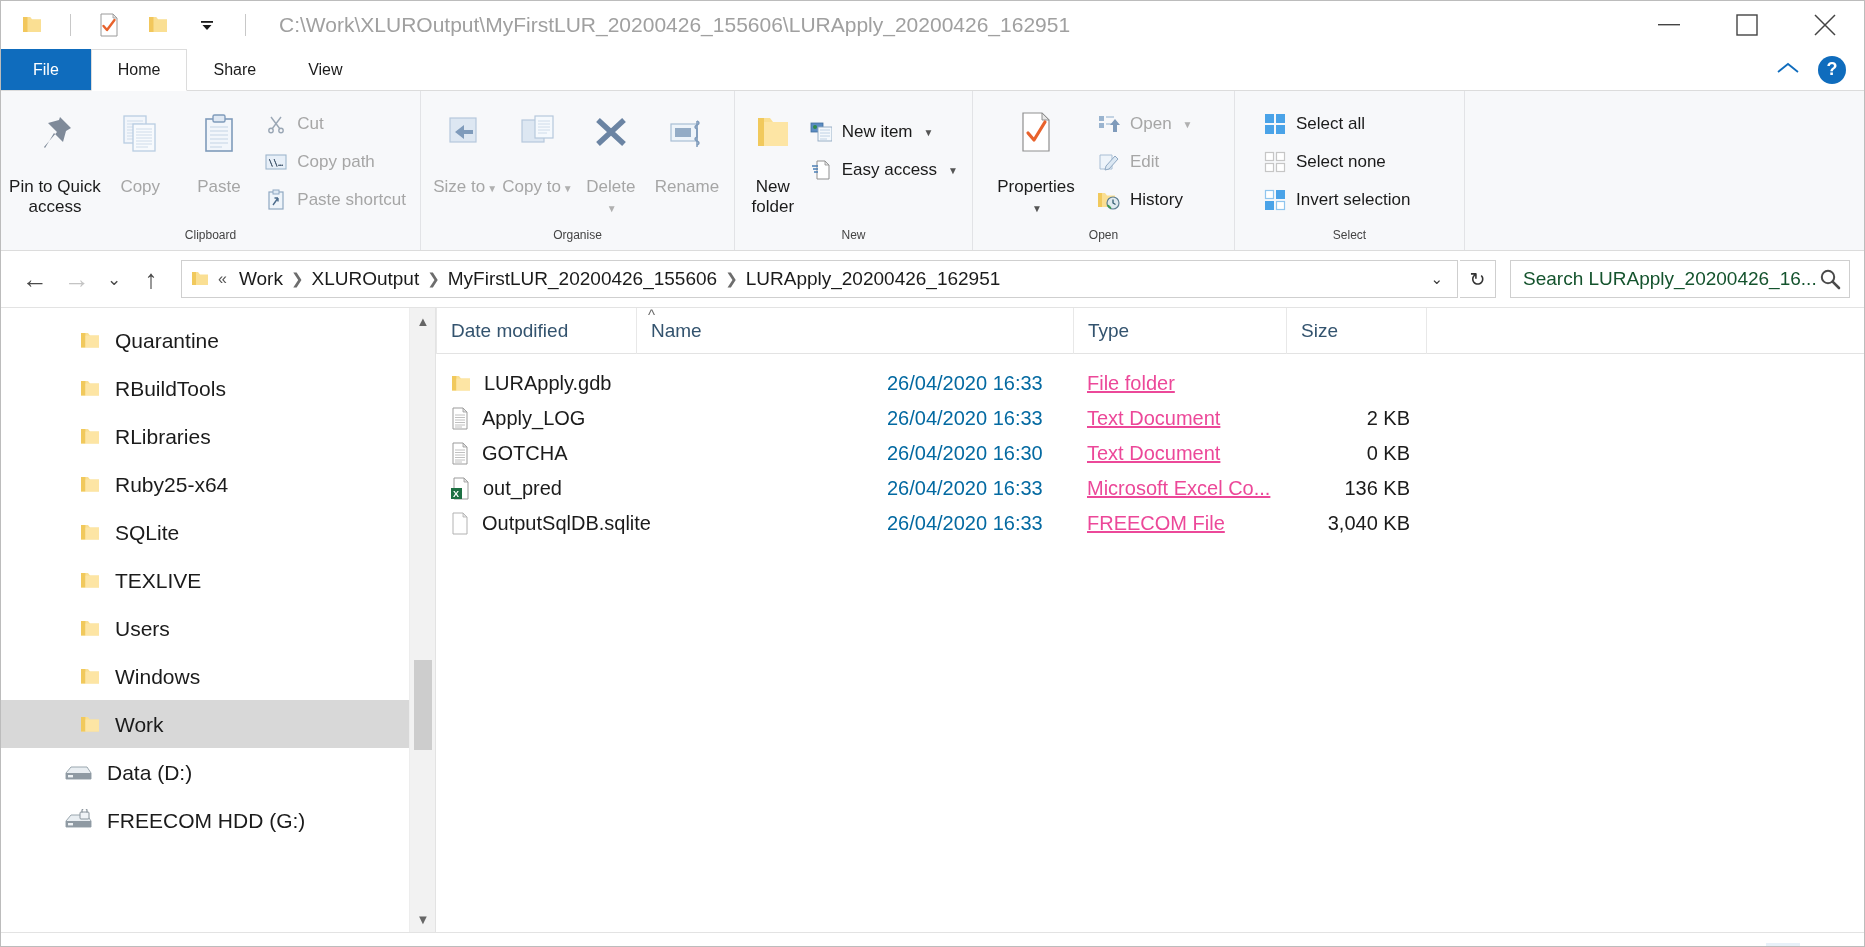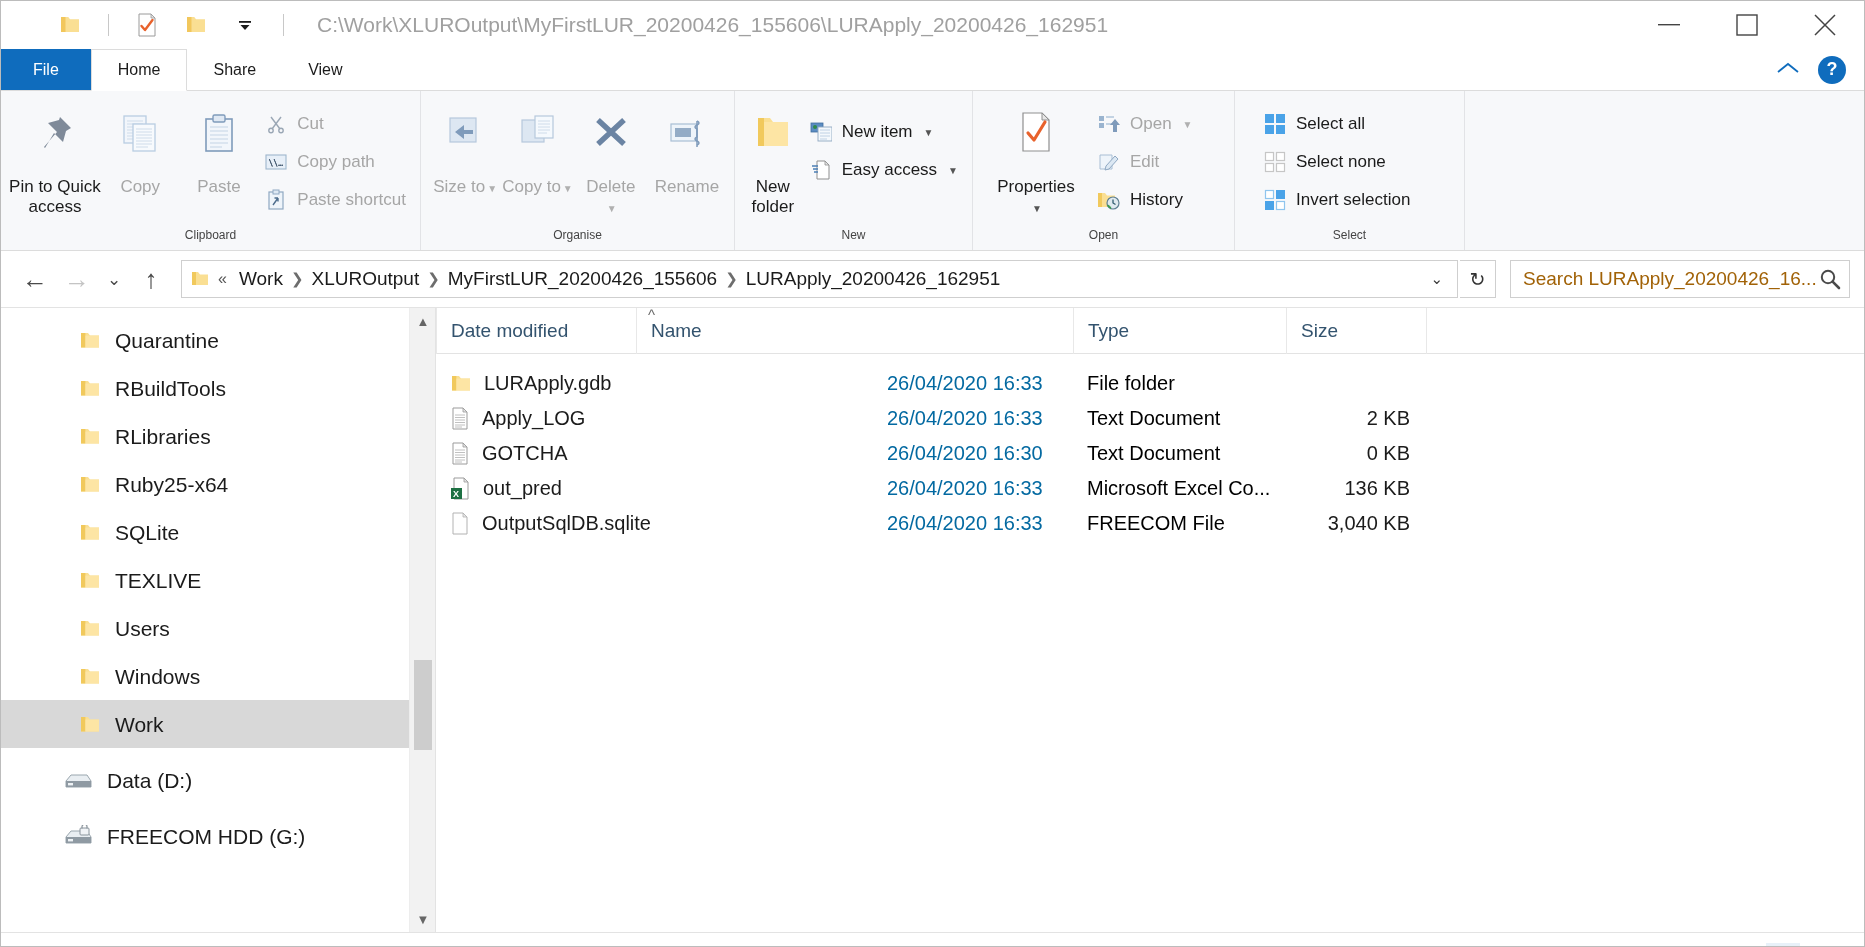--- a/index.html
+++ b/index.html
@@ -24,21 +24,20 @@
     height: 48px;
     background: #ffffff;
     display: flex;
     align-items: center;
   }
   .qat {
     display: flex; align-items: center;
     height: 48px;
     padding-left: 14px;
     gap: 15px;
-    margin-left: 38px;
   }
   .qat-btn {
     width: 34px; height: 34px;
     display: flex; align-items: center; justify-content: center;
   }
   .qat-sep {
     width: 1px; height: 22px; background: #c8c8c8; margin: 0 6px;
   }
   .title-text {
     margin-left: 12px;
@@ -196,21 +195,21 @@
   }
   #searchbox {
     width: 340px; height: 38px;
     border: 1px solid #cfcfcf;
     margin-left: 12px;
     display: flex; align-items: center;
     padding: 0 8px 0 12px;
     background: #ffffff;
   }
   #searchbox .ph {
-    flex: 1; font-size: 19px; color: #a16207; white-space: nowrap; overflow: hidden;
+    flex: 1; font-size: 19px; color: #14532d; white-space: nowrap; overflow: hidden;
   }
 
   
   #content {
     position: relative;
     height: 625px;
     display: flex;
     border-top: 1px solid #e3e3e3;
   }
   #navpane {
@@ -223,21 +222,21 @@
   .navitem {
     height: 48px;
     display: flex; align-items: center;
     padding-left: 78px;
     gap: 14px;
     font-size: 21px;
     color: #1b1b1b;
     white-space: nowrap;
   }
   .navitem.selected { background: #d8d8d8; }
-  .navitem.drive { padding-left: 62px; margin-top: 8px; }
+  .navitem.drive { padding-left: 62px; }
   .navitem .txt { line-height: 1; }
 
   
   #navscroll {
     position: absolute;
     right: 0; top: 0; bottom: 0;
     width: 26px;
     background: #f2f2f2;
     border-left: 1px solid #ededed;
   }
@@ -300,21 +299,21 @@
     color: #1b1b1b;
     white-space: nowrap;
   }
   .frow .cell-name {
     width: 437px;
     display: flex; align-items: center; gap: 12px;
     padding-left: 14px;
     overflow: hidden;
   }
   .frow .cell-date { width: 200px; padding-left: 14px; color: #0369a1; }
-  .frow .cell-type { width: 213px; padding-left: 14px; color: #000000; overflow:hidden; text-overflow: ellipsis; }
+  .frow .cell-type { width: 213px; padding-left: 14px; color: #ec4899; overflow:hidden; text-overflow: ellipsis; text-decoration: underline; }
   .frow .cell-size { width: 140px; padding-right: 16px; text-align: right; display:block; }
   #filerows { padding-top: 12px; }
 
   
   #statusbar {
     height: 54px;
     background: #ffffff;
     border-top: 1px solid #e3e3e3;
     display: flex;
     align-items: center;

